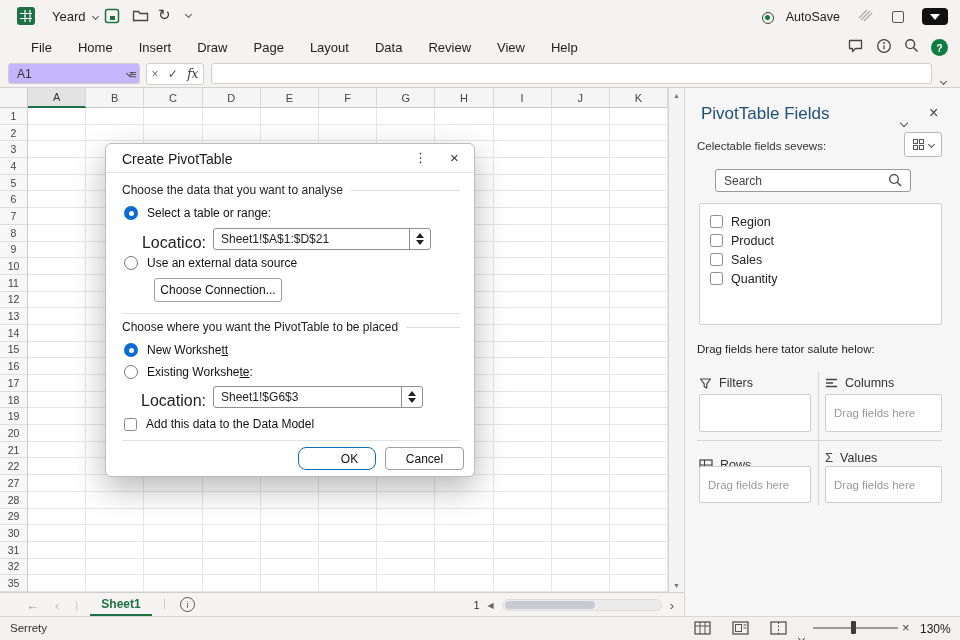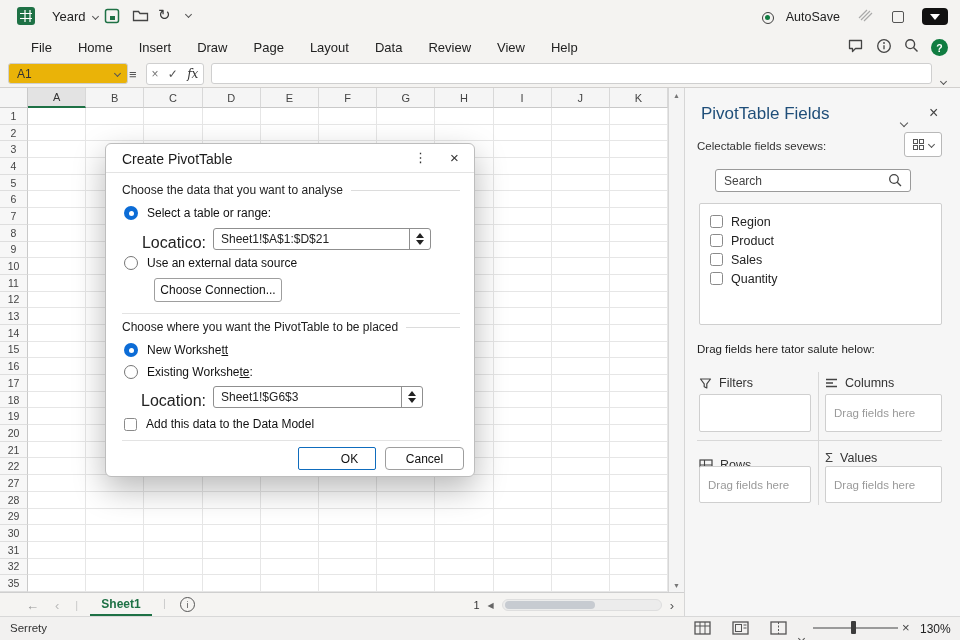--- a/index.html
+++ b/index.html
@@ -23,21 +23,21 @@
   .ribbon-btn { width:26px; height:17px; background:#111; border-radius:4px; display:flex; align-items:center; justify-content:center; }
   .ribbon-btn .tri { width:0; height:0; border-left:5px solid transparent; border-right:5px solid transparent; border-top:6px solid #fff; }
 
   .menubar { position:relative; height:29px; display:flex; align-items:center; }
   .menu-items { display:flex; align-items:center; padding-left:18px; }
   .menu-item { font-size:13px; color:#222; padding:4px 13px; cursor:default; }
   .mb-right { position:absolute; right:12px; top:0; height:29px; display:flex; align-items:center; gap:12px; }
   .help-circle { width:17px; height:17px; background:#107c41; border-radius:50%; color:#fff; font-size:10.5px; font-weight:bold; display:flex; align-items:center; justify-content:center; }
 
   .formulabar { position:relative; height:26px; }
-  .namebox { position:absolute; left:8px; top:1px; width:120px; height:21px; background:#eab308; border:1px solid #cfcfcf; border-radius:3px; display:flex; align-items:center; }
+  .namebox { position:absolute; left:8px; top:1px; width:132px; height:21px; background:#c4b5fd; border:1px solid #cfcfcf; border-radius:3px; display:flex; align-items:center; }
   .namebox .val { font-size:12px; color:#333; padding-left:8px; flex:1; }
   .namebox .chev { margin-right:7px; }
   .fb-ham { position:absolute; left:129px; top:5px; font-size:13px; color:#555; }
   .fx-group { position:absolute; left:146px; top:1px; width:58px; height:22px; background:#fff; border:1px solid #cfcfcf; border-radius:3px; display:flex; align-items:center; justify-content:space-around; }
   .fx-x { color:#777; font-size:12px; }
   .fx-check { color:#555; font-size:12px; }
   .fx-fx { font-family:"DejaVu Serif", serif; font-style:italic; font-size:12px; color:#333; }
   .fml-input { position:absolute; left:211px; top:1px; width:721px; height:21px; background:#fff; border:1px solid #cfcfcf; border-radius:3px; }
   .fb-chev { position:absolute; right:14px; top:8px; }
 
@@ -130,21 +130,21 @@
   .loc-input { position:absolute; height:22px; background:#fff; border:1px solid #8f8f8f; border-radius:3px; display:flex; align-items:center; }
   .loc-val { flex:1; font-size:12px; color:#222; padding-left:7px; }
   .spinner { width:21px; height:100%; border-left:1px solid #8f8f8f; display:flex; flex-direction:column; align-items:center; justify-content:center; gap:2px; }
   .tri-up { width:0; height:0; border-left:4px solid transparent; border-right:4px solid transparent; border-bottom:5px solid #222; }
   .tri-dn { width:0; height:0; border-left:4px solid transparent; border-right:4px solid transparent; border-top:5px solid #222; }
   .dlg-btn { position:absolute; background:#fff; border:1px solid #9e9e9e; border-radius:3px; font-size:12px; color:#111; display:flex; align-items:center; justify-content:center; }
   .conn-btn { left:48px; top:134px; width:128px; height:24px; }
   .dlg-divider { position:absolute; left:16px; width:338px; height:1px; background:#e3e3e3; }
   .cb-row { position:absolute; left:18px; top:273px; display:flex; align-items:center; gap:9px; }
   .cb-label { font-size:12px; color:#111; }
-  .ok-btn { left:192px; top:303px; width:78px; height:23px; border:1.5px solid #0f6cbd; border-radius:2px;padding-left:25px; }
+  .ok-btn { left:192px; top:303px; width:78px; height:23px; border:1.5px solid #0f6cbd; border-radius:8px;padding-left:25px; }
   .cancel-btn { left:279px; top:303px; width:79px; height:23px; border-radius:4px; }
 </style>
 </head>
 <body>
 
 <div class="app">
 
   <div class="chrome">
     <div class="titlebar">
       <span class="logo">

